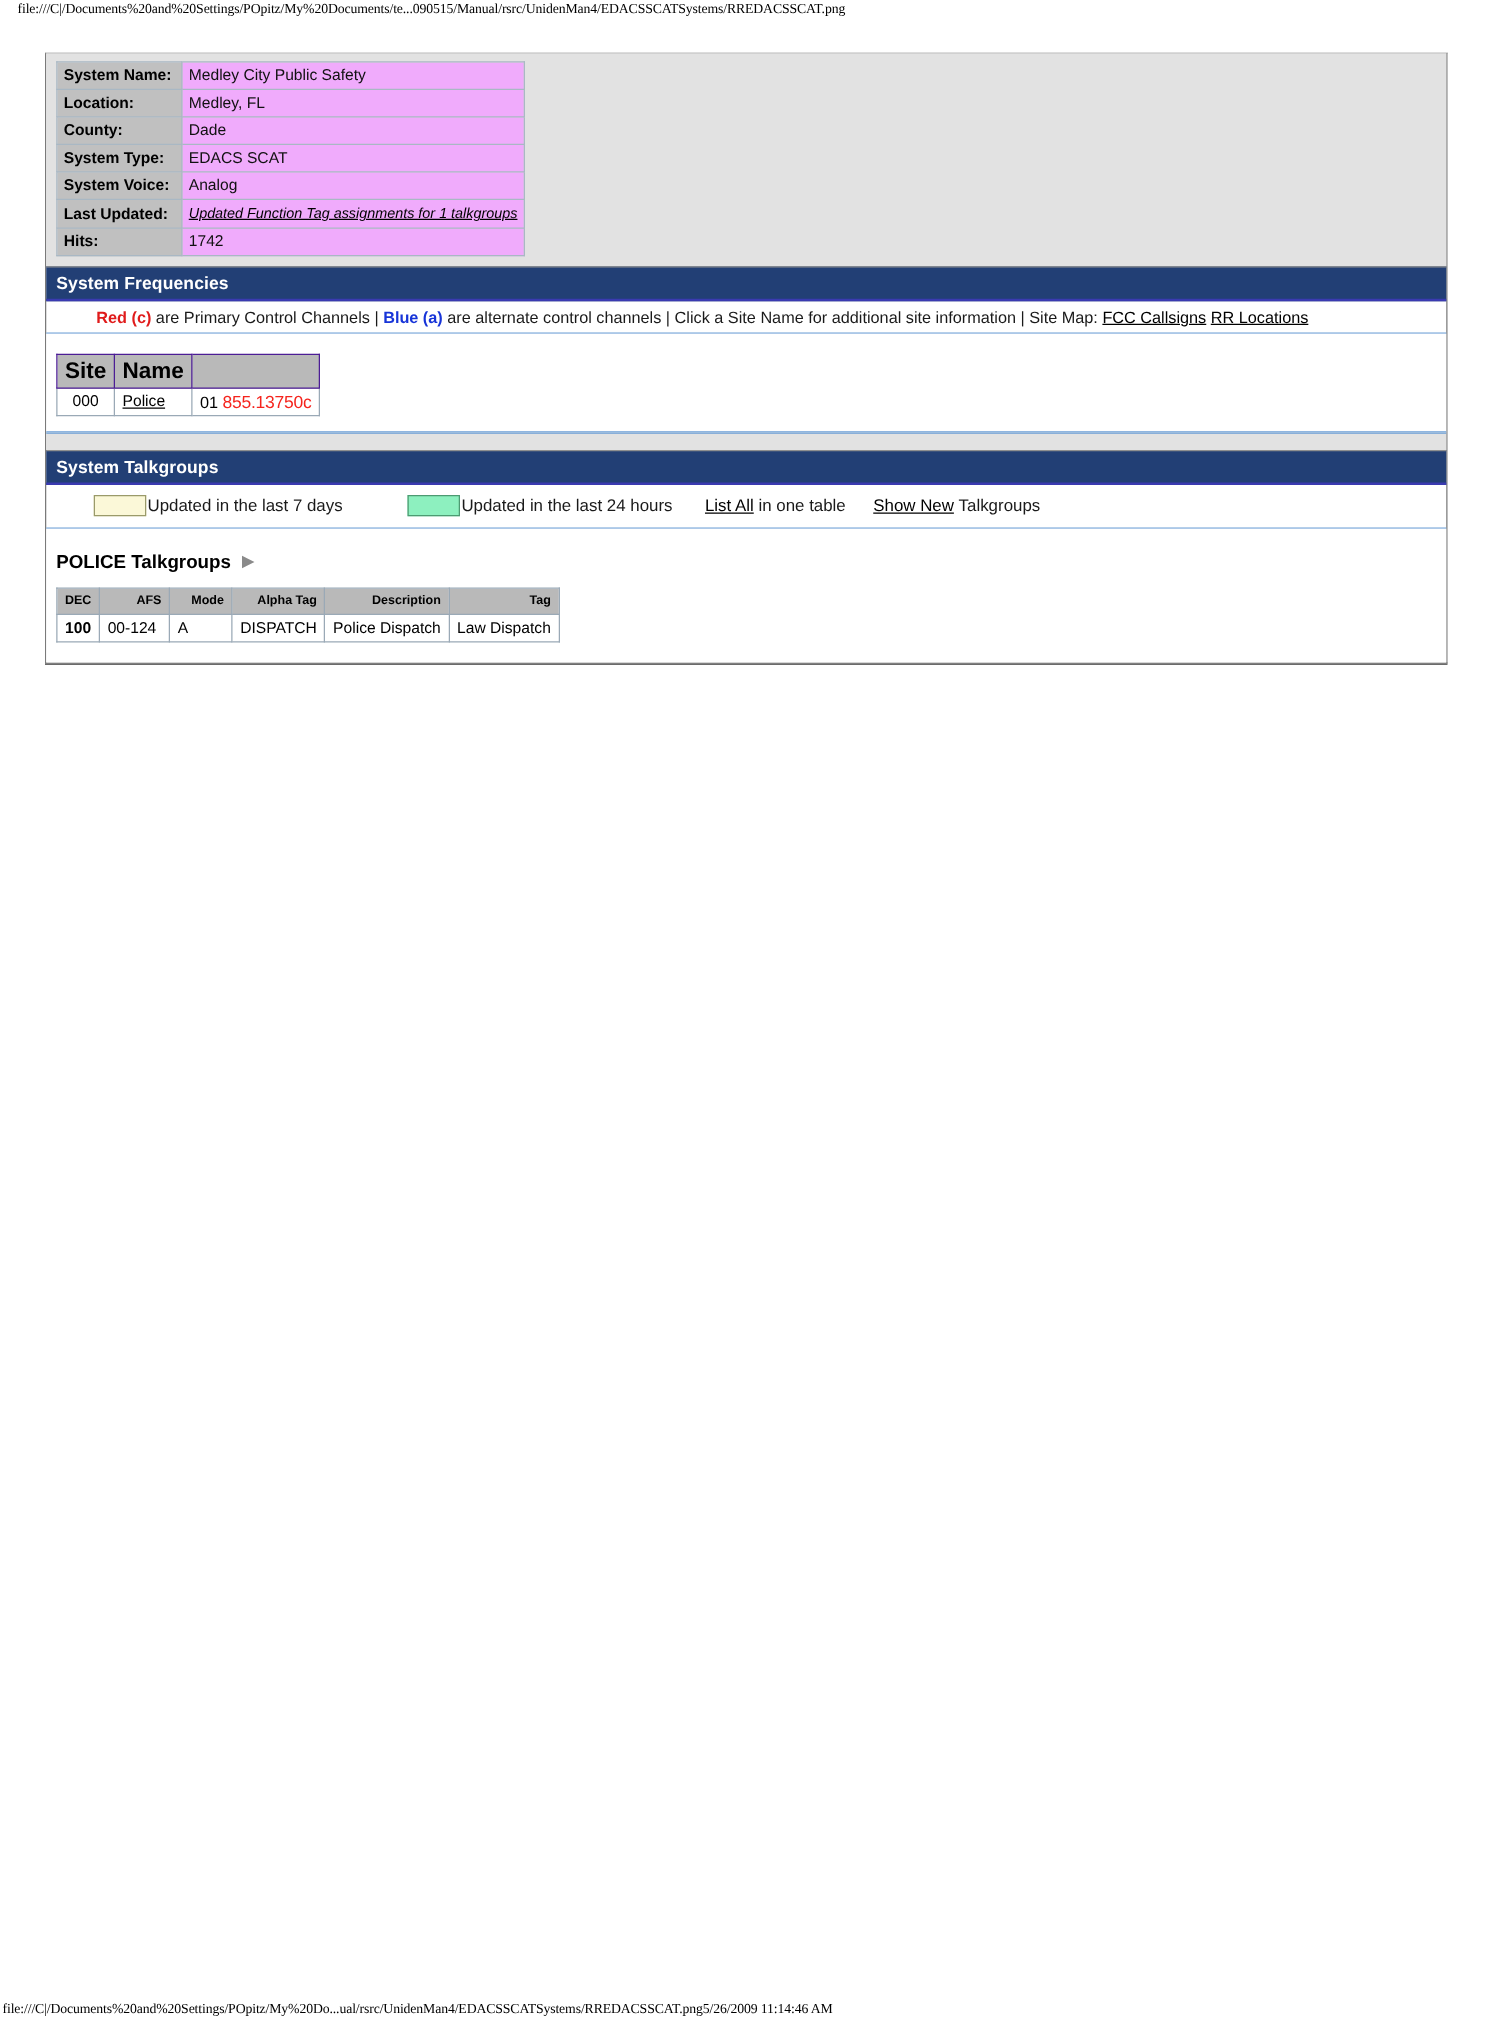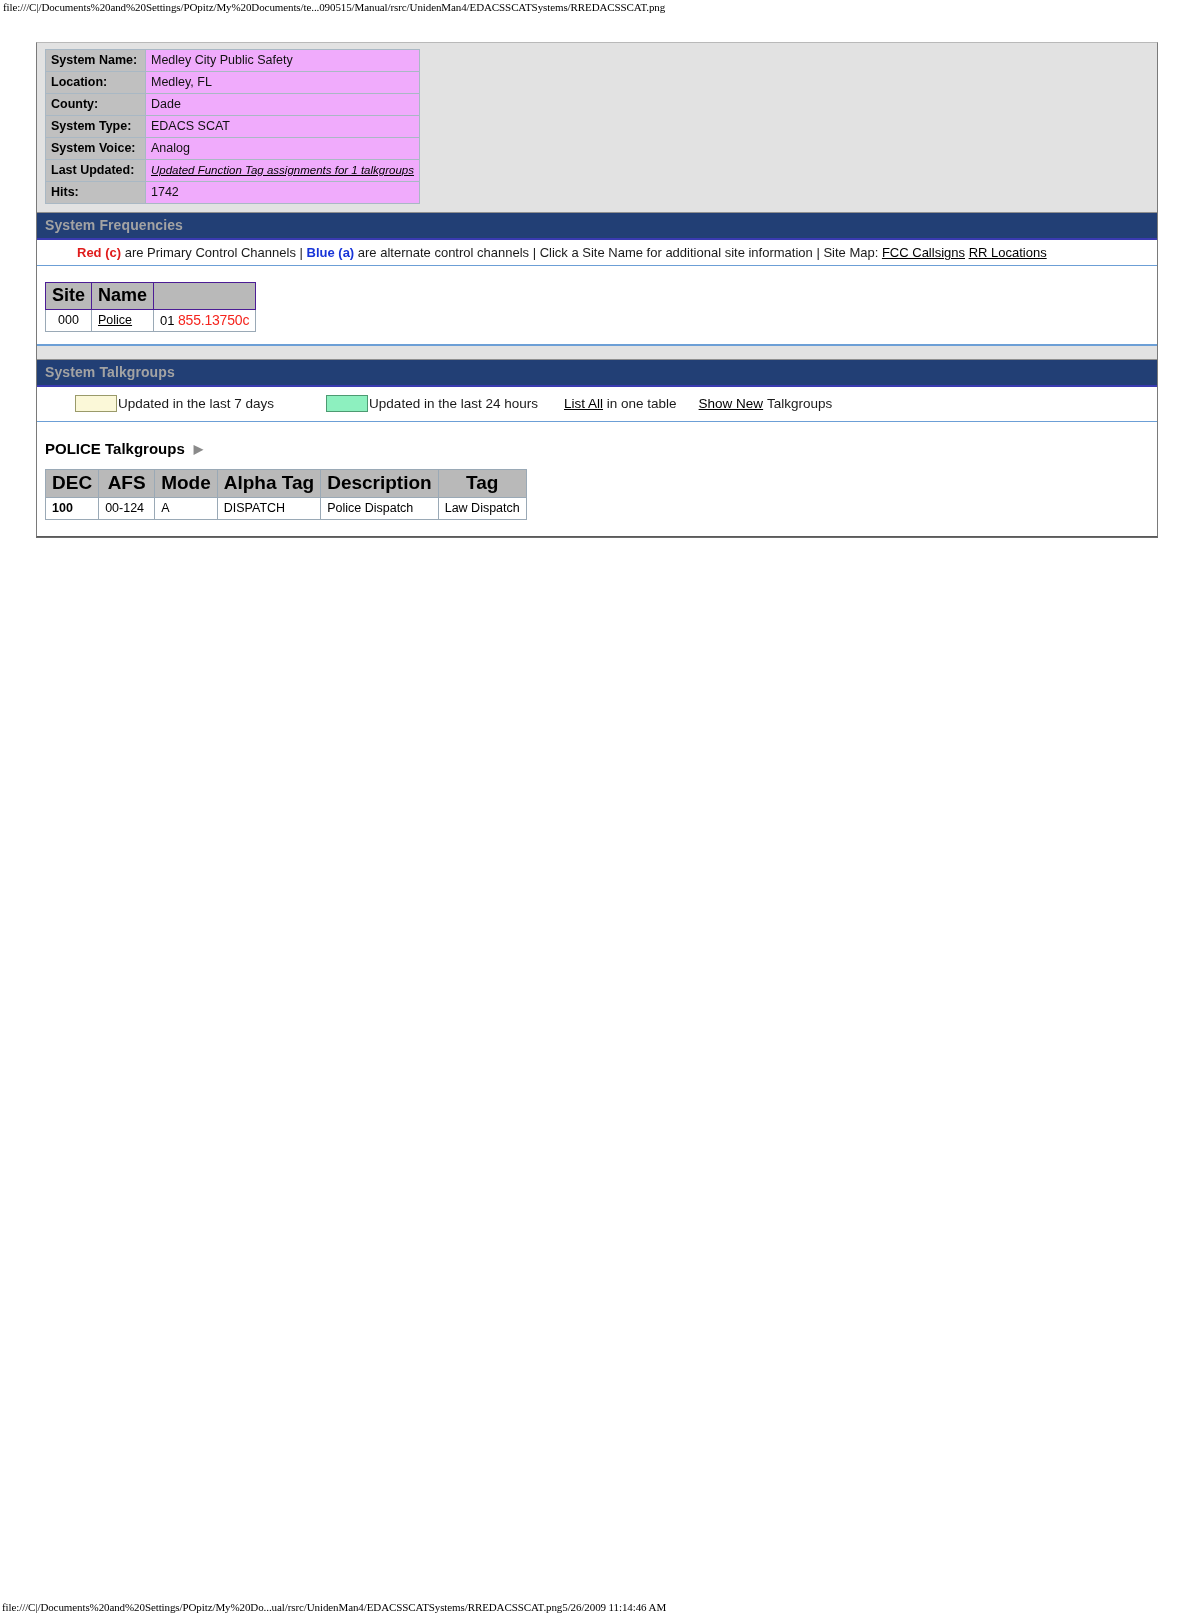--- a/index.html
+++ b/index.html
@@ -18,21 +18,21 @@
 
   
   .print-url {
     position: absolute;
     font-family: "Liberation Serif", serif;
     font-size: 11px;
     color: #000;
     white-space: nowrap;
     letter-spacing: -0.1px;
   }
-  .print-url.top { left: 3px; top: 1px; }
+  .print-url.top { left: 14px; top: 1px; }
   .print-url.bottom { left: 2px; top: 1601px; }
 
   
   .content {
     position: absolute;
     left: 36px;
     top: 42px;
     width: 1122px;
     border: 1px solid #6b6b6b;
     border-top: none;
@@ -83,21 +83,21 @@
     font-style: italic;
     font-size: 11.5px;
     color: #000;
     text-decoration: underline;
     cursor: pointer;
   }
 
   
   .section-bar {
     background: #223f75;
-    color: #a3a3a3;
+    color: #ffffff;
     font-weight: bold;
     font-size: 14px;
     padding: 4px 0 5px 8px;
     border-top: 1px solid #8f8f8f;
     border-bottom: 2px solid #3a3ab0;
     letter-spacing: 0.1px;
   }
 
   
   .legend-line {
@@ -191,22 +191,22 @@
     vertical-align: 1px;
   }
   table.tg {
     border-collapse: collapse;
     font-size: 12.5px;
   }
   table.tg th {
     background: #b9b9b9;
     border: 1px solid #9aa9b6;
     font-weight: bold;
-    text-align: center;
-    font-size: 19px;
+    text-align: right;
+    font-size: 10px;
     padding: 2px 6px 3px 6px;
     height: 21px;
     white-space: nowrap;
   }
   table.tg td {
     border: 1px solid #9aa9b6;
     background: #fff;
     padding: 2px 6px 3px 6px;
     height: 22px;
     white-space: nowrap;

